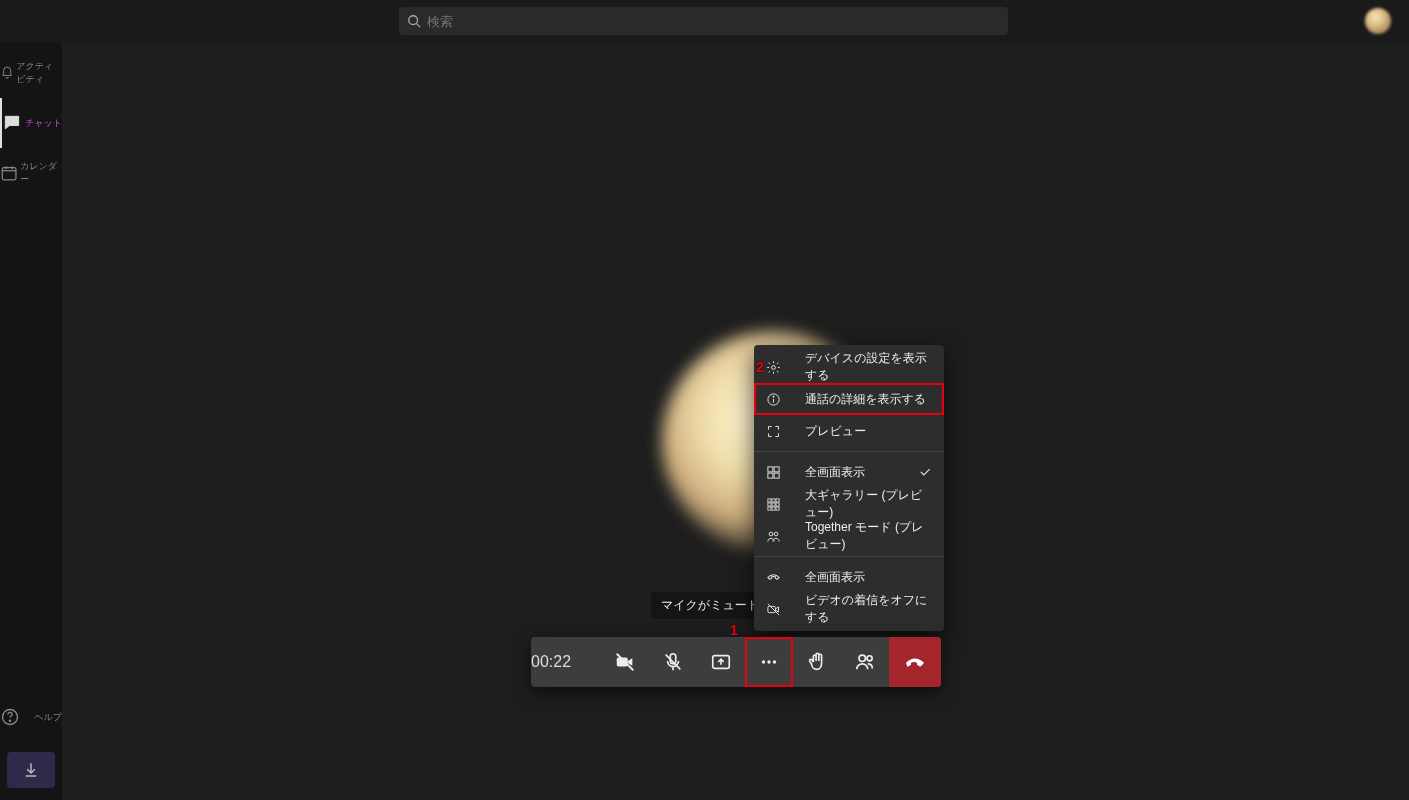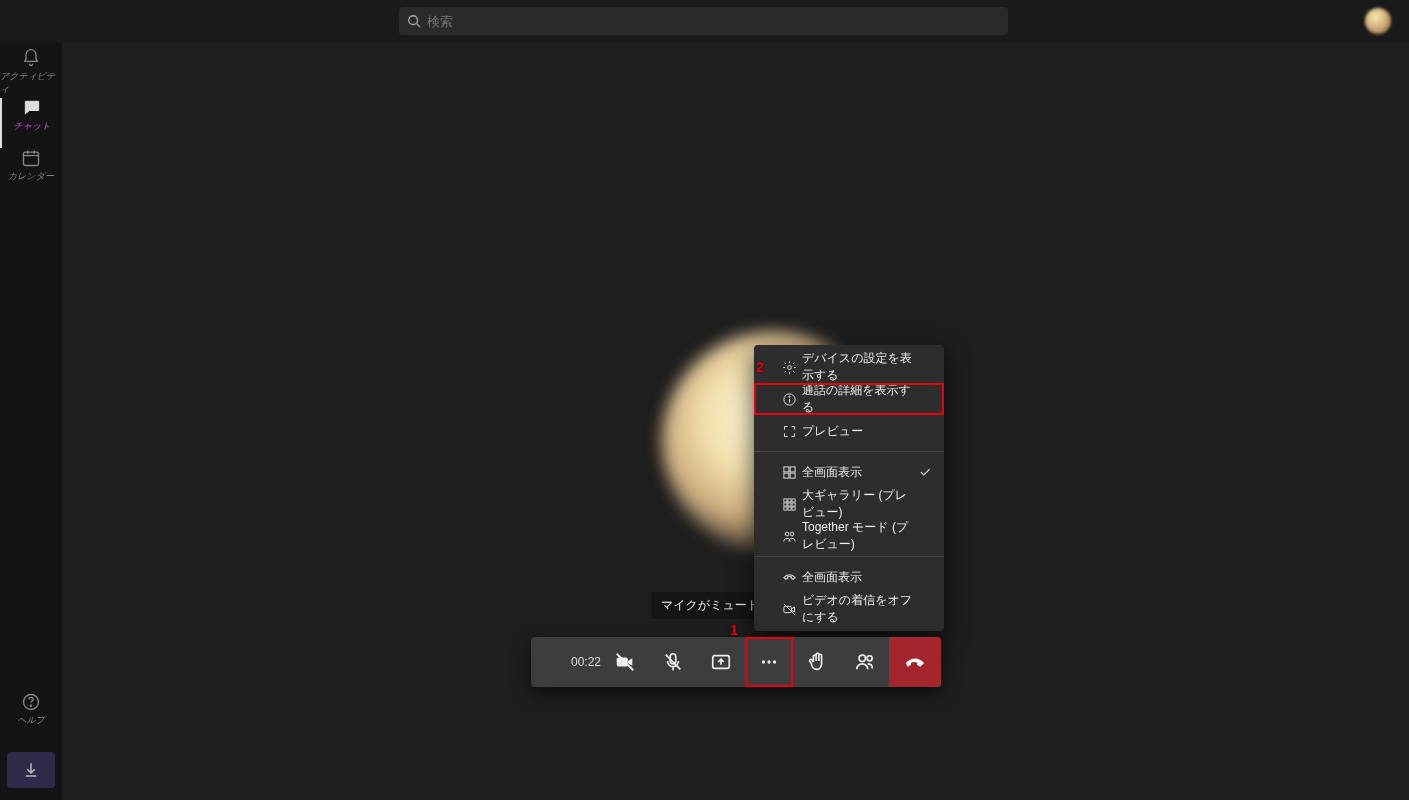--- a/index.html
+++ b/index.html
@@ -30,24 +30,23 @@
     position: absolute; right: 56px; top: 12px; width: 20px; height: 20px;
   }
 
   
   .left-rail {
     position: absolute; left: 0; top: 42px; width: 62px; height: 758px;
     background: #141414; display: flex; flex-direction: column; align-items: center;
     padding-top: 6px;
   }
   .rail-item {
-    width: 62px; height: 50px; display: flex; flex-direction: column;
-    align-items: center; justify-content: flex-start; gap: 2px; cursor: pointer;
+    width: 62px; height: 50px; display: flex; flex-direction: row;
+    align-items: center; justify-content: space-between; gap: 2px; cursor: pointer;
     color: #888;
-    font-style: italic;
   }
   .rail-item.active { color: #d946ef; border-left: 2px solid #e0e0e0; }
   .rail-item .label { font-size: 9px; }
   .rail-spacer { flex: 1; }
   .rail-download {
     width: 48px; height: 36px; margin: 10px auto 12px;
     background: #2e2a4a; border-radius: 4px;
     display: flex; align-items: center; justify-content: center; cursor: pointer;
   }
 
@@ -72,42 +71,42 @@
     padding: 5px 10px; font-size: 12px; border-radius: 3px;
   }
 
   
   .control-bar {
     position: absolute; left: 469px; top: 595px; width: 410px; height: 50px;
     background: #3d3d3d; border-radius: 4px;
     display: flex; align-items: center; box-shadow: 0 6px 18px rgba(0,0,0,0.6);
   }
   .timer {
-    width: 70px; text-align: right; font-size: 12px; color: #ddd;
+    width: 70px; text-align: left; font-size: 16px; color: #ddd;
   }
   .ctrl-btn {
     width: 48px; height: 50px; display: flex; align-items: center; justify-content: center;
     cursor: pointer; position: relative;
   }
   .ctrl-btn.hangup {
     background: #a4262c; width: 52px; border-radius: 0 4px 4px 0;
   }
   .red-box {
     position: absolute; inset: 0; border: 2px solid #e60012; pointer-events: none;
   }
 
   
   .ctx-menu {
     position: absolute; left: 692px; top: 303px; width: 190px;
     background: #2d2d2d; border-radius: 4px; padding: 6px 0;
     box-shadow: 0 8px 24px rgba(0,0,0,0.7);
   }
   .ctx-item {
-    height: 32px; display: flex; align-items: center; gap: 5px;
-    padding: 0 28px; font-size: 12px; color: #eee; cursor: pointer; position: relative;
+    height: 32px; display: flex; align-items: center; gap: 24px;
+    padding: 0 12px; font-size: 12px; color: #eee; cursor: pointer; position: relative;
   }
   .ctx-item svg { flex-shrink: 0; }
   .ctx-item .check { position: absolute; right: 12px; }
   .ctx-sep { height: 1px; background: #444; margin: 4px 0; }
   .ctx-item.highlighted { outline: 2px solid #e60012; outline-offset: -2px; background: #2d2d2d; }
 
   
   .annot {
     position: absolute; color: #e60012; font-weight: 700; font-size: 14px;
     text-shadow: 0 0 2px #000;

